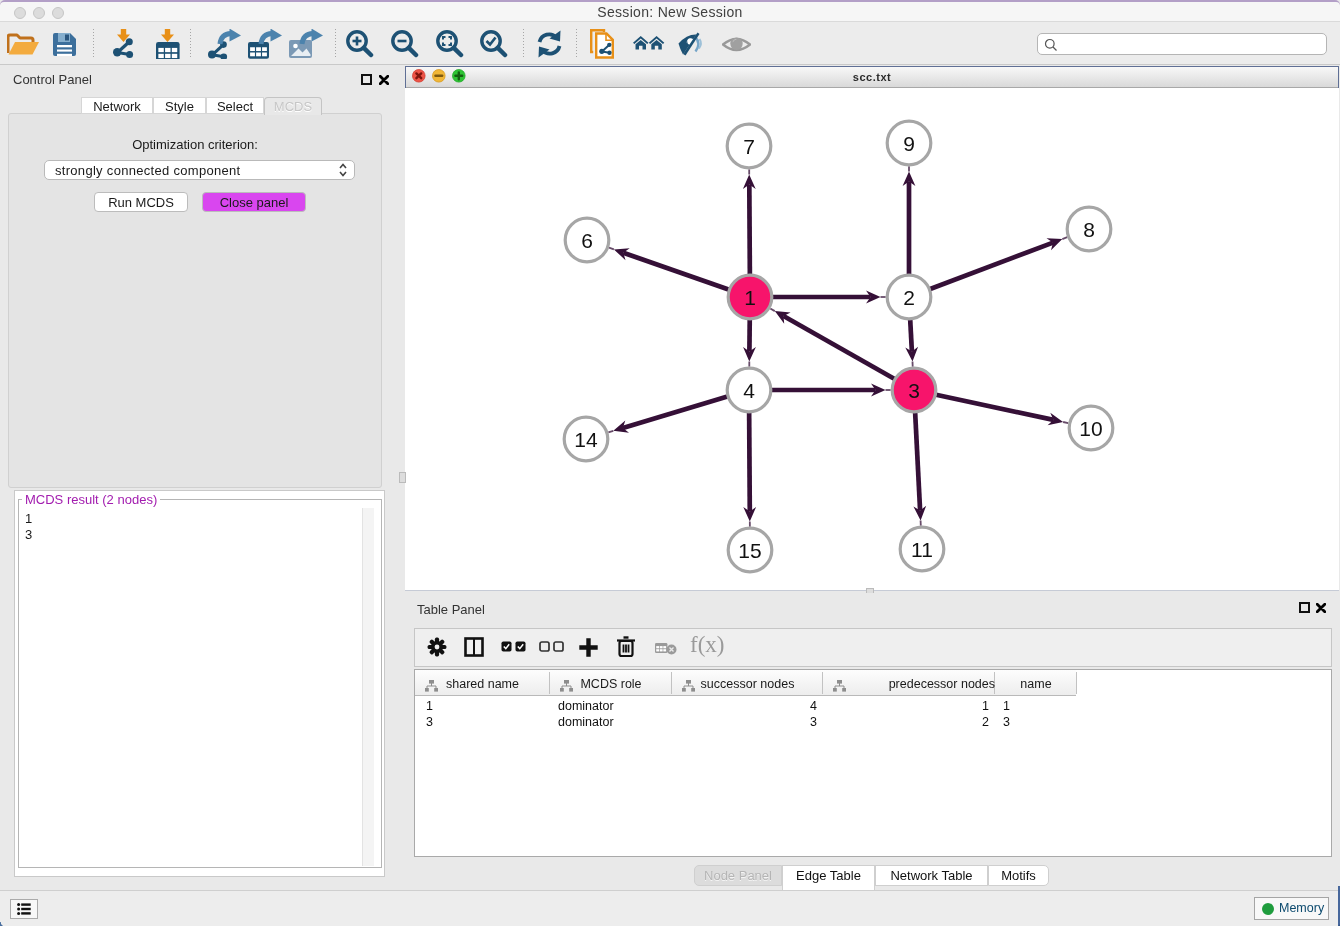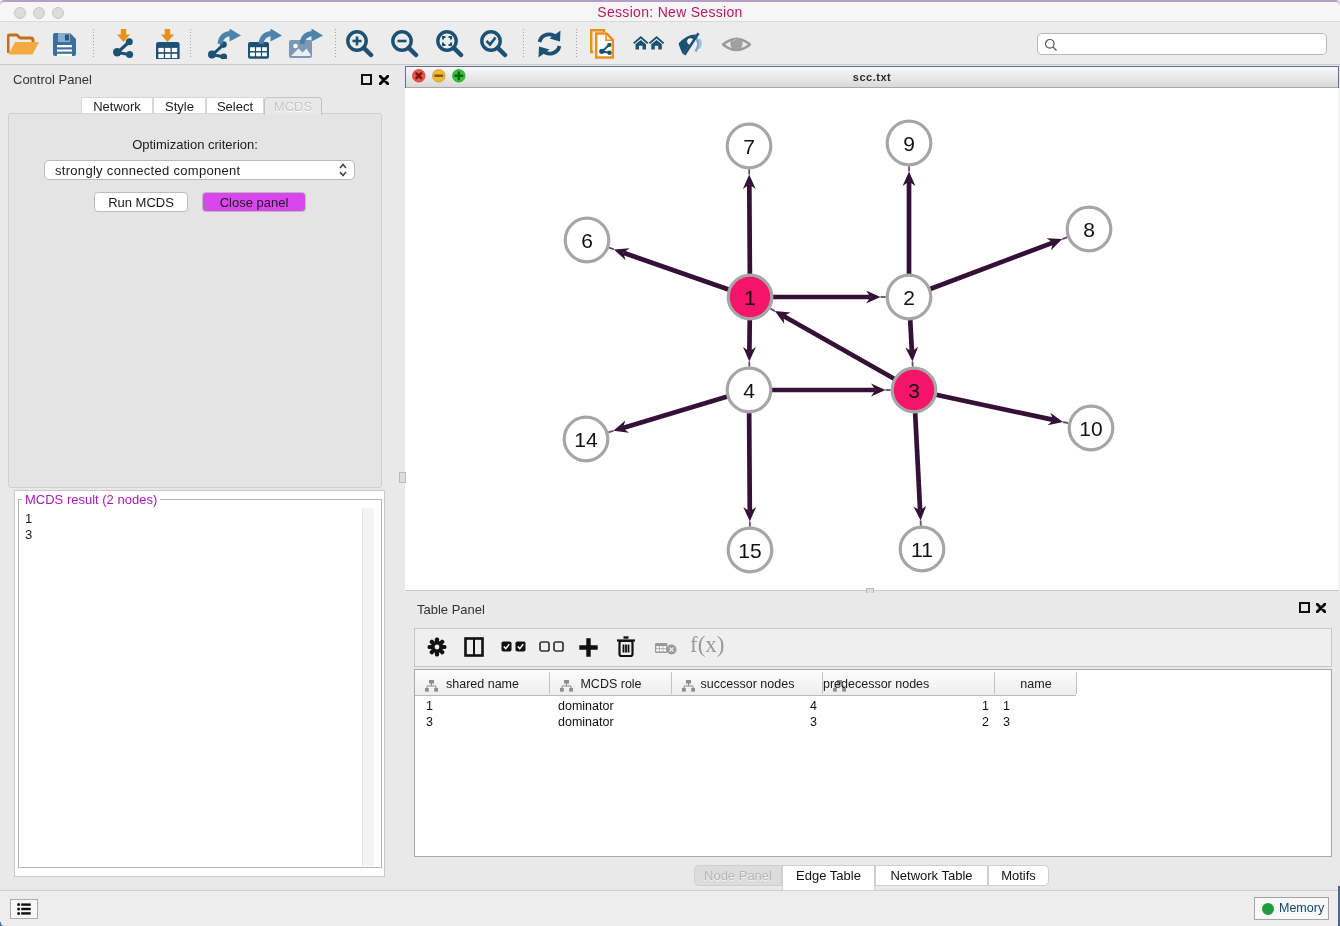--- a/index.html
+++ b/index.html
@@ -5,21 +5,21 @@
 html,body{width:1340px;height:926px;overflow:hidden}
 body{font-family:"Liberation Sans",sans-serif;background:#e9e9e9;position:relative}
 .abs{position:absolute}
 </style></head>
 <body>
 <div class="abs" style="left:0;top:0;width:1340px;height:5px;background:#b39fc7;border-radius:5px 5px 0 0"></div>
 <div class="abs" style="left:0;top:2px;width:1340px;height:20px;background:#f6f6f6;border-radius:4px 4px 0 0;border-bottom:1px solid #dadada"></div>
 <div class="abs" style="left:14px;top:7px;width:12px;height:12px;border-radius:50%;background:#dcdcdc;border:1px solid #c6c6c6"></div>
 <div class="abs" style="left:33px;top:7px;width:12px;height:12px;border-radius:50%;background:#dcdcdc;border:1px solid #c6c6c6"></div>
 <div class="abs" style="left:52px;top:7px;width:12px;height:12px;border-radius:50%;background:#dcdcdc;border:1px solid #c6c6c6"></div>
-<div class="abs" style="left:0;top:4px;width:1340px;text-align:center;font-size:14px;letter-spacing:0.3px;color:#be185d">Session: New Session</div>
+<div class="abs" style="left:0;top:4px;width:1340px;text-align:center;font-size:14px;letter-spacing:0.3px;color:#404040">Session: New Session</div>
 <div class="abs" style="left:0;top:22px;width:1340px;height:43px;background:#ececec;border-bottom:1px solid #c9c9c9"></div>
 <svg class="abs" style="left:7px;top:32px" width="33" height="25" viewBox="0 0 33 25">
     <path d="M1 21 L1 5 Q1 3 3 3 L10 3 L13 6 L24 6 Q26 6 26 8 L26 11" fill="none" stroke="#c0711c" stroke-width="3" stroke-linejoin="round"></path>
     <path d="M1.5 22.5 L8 10 L32 10 L25.5 22.5 Z" fill="#f3ab3f"></path>
   </svg>
 <svg class="abs" style="left:51px;top:31px" width="27" height="27" viewBox="0 0 27 27">
     <path d="M2 4 Q2 2 4 2 L19 2 L25 8 L25 23 Q25 25 23 25 L4 25 Q2 25 2 23 Z" fill="#3c6f9c"></path>
     <rect x="7" y="2" width="12" height="9" fill="#85aecd"></rect>
     <rect x="14" y="3.5" width="4" height="6" fill="#2a567e"></rect>
     <rect x="6" y="14" width="15" height="11" fill="#fff"></rect>
@@ -393,21 +393,21 @@
 <div class="abs" style="left:672px;top:677px;width:151px;text-align:center;font-size:12.5px;color:#1a1a1a">successor nodes</div>
 <div class="abs" style="left:994px;top:672px;width:1px;height:22px;background:#c2c2c2"></div>
 <div class="abs" style="left:833px;top:678px"><svg width="13" height="12" viewBox="0 0 13 12">
       <g fill="#8d8d8d">
         <rect x="4" y="0" width="5" height="3.6"></rect>
         <rect x="0" y="8" width="3.8" height="3.6"></rect>
         <rect x="9.2" y="8" width="3.8" height="3.6"></rect>
         <path d="M6.5 3 L6.5 6 M2 8 L2 6 L11 6 L11 8" stroke="#8d8d8d" fill="none"></path>
       </g>
     </svg></div>
-<div class="abs" style="left:823px;top:677px;width:172px;text-align:left;font-size:12.5px;color:#1a1a1a">predecessor nodes</div>
+<div class="abs" style="left:823px;top:677px;width:172px;text-align:right;font-size:12.5px;color:#1a1a1a">predecessor nodes</div>
 <div class="abs" style="left:1076px;top:672px;width:1px;height:22px;background:#c2c2c2"></div>
 <div class="abs" style="left:995px;top:677px;width:82px;text-align:center;font-size:12.5px;color:#1a1a1a">name</div>
 <div class="abs" style="left:426px;top:699px;font-size:12.5px;color:#111">1</div>
 <div class="abs" style="left:558px;top:699px;font-size:12.5px;color:#111">dominator</div>
 <div class="abs" style="left:672px;top:699px;width:145px;text-align:right;font-size:12.5px;color:#111">4</div>
 <div class="abs" style="left:823px;top:699px;width:166px;text-align:right;font-size:12.5px;color:#111">1</div>
 <div class="abs" style="left:1003px;top:699px;font-size:12.5px;color:#111">1</div>
 <div class="abs" style="left:426px;top:715px;font-size:12.5px;color:#111">3</div>
 <div class="abs" style="left:558px;top:715px;font-size:12.5px;color:#111">dominator</div>
 <div class="abs" style="left:672px;top:715px;width:145px;text-align:right;font-size:12.5px;color:#111">3</div>

